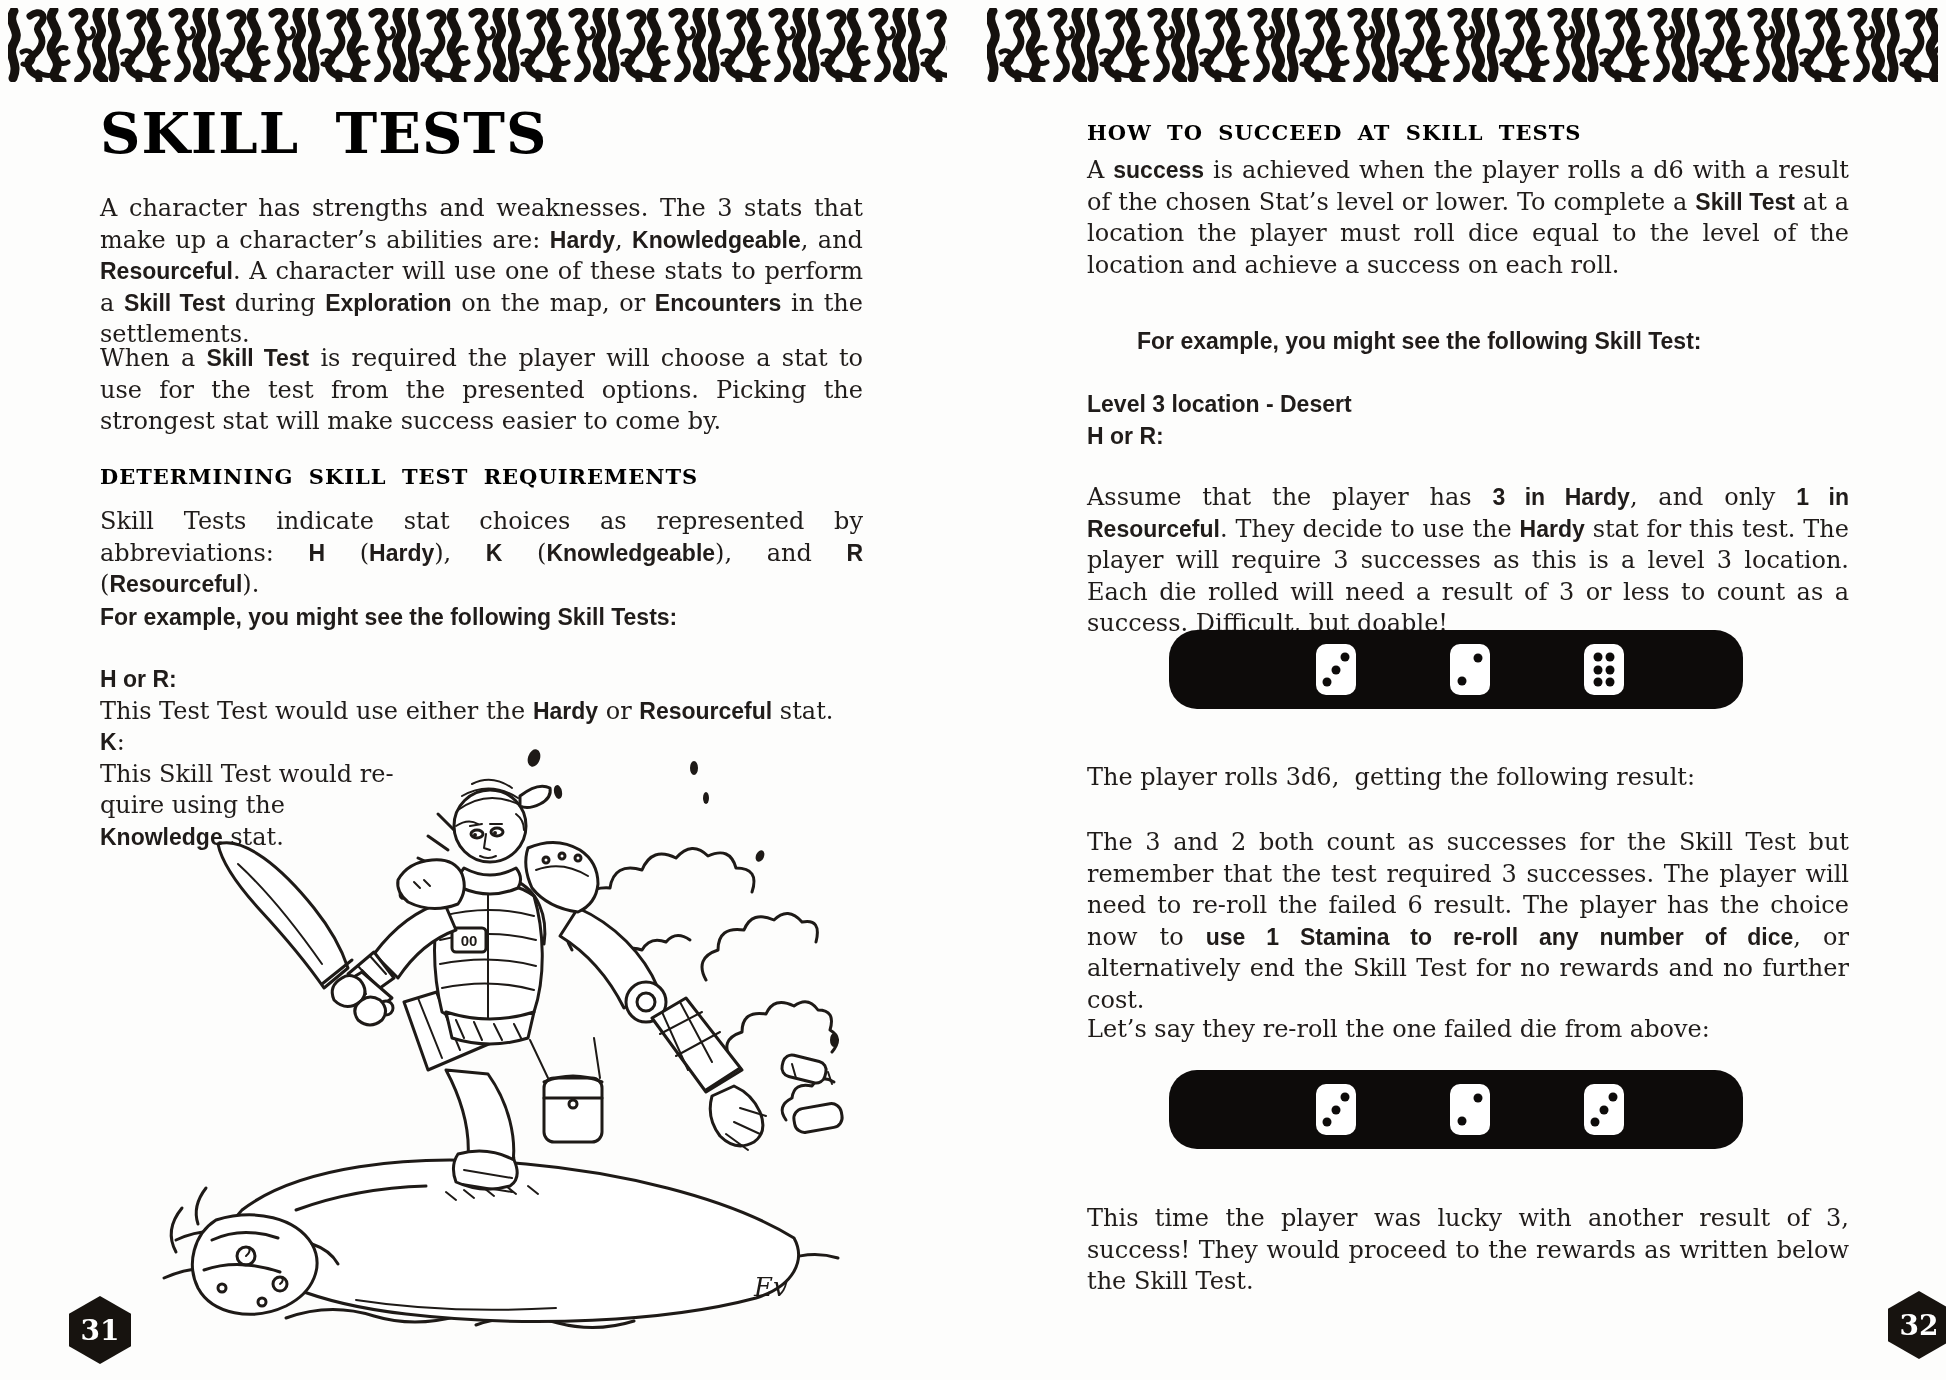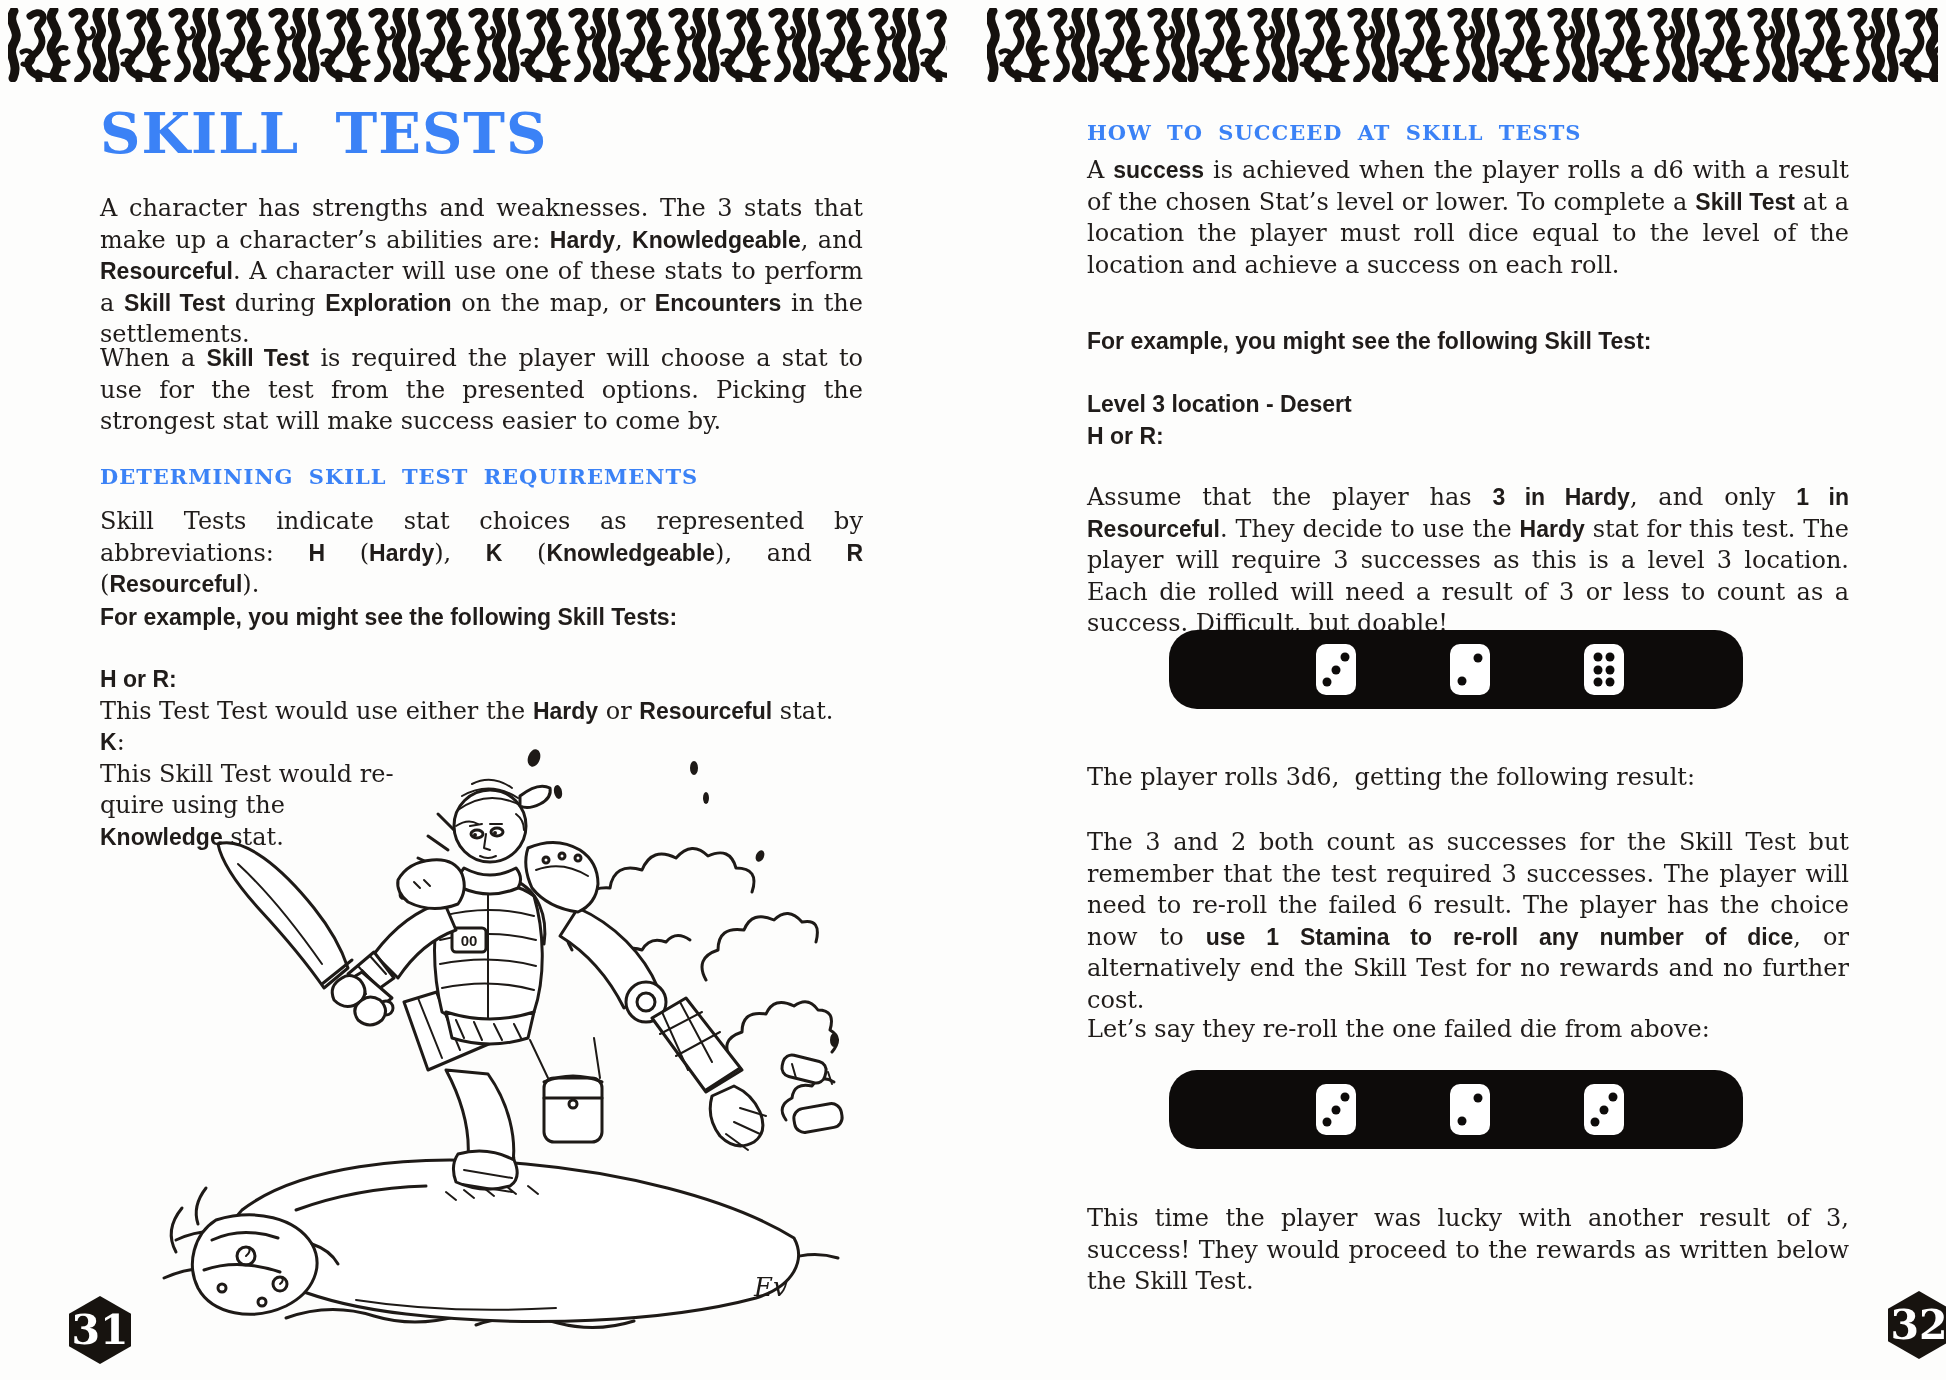--- a/index.html
+++ b/index.html
@@ -5,33 +5,33 @@
   html,body{margin:0;padding:0}
   body{
     position:relative;width:1946px;height:1380px;overflow:hidden;
     background:#fdfdfc;color:#201c1a;
     font-family:"DejaVu Serif",serif;
   }
   .abs{position:absolute}
   .body-text{font-size:24px;line-height:31.6px;text-align:justify;text-justify:inter-word}
   .line{font-size:24px;line-height:31.6px;text-align:left;white-space:pre-wrap}
   .b{font-family:"Liberation Sans",sans-serif;font-weight:700;font-size:23px}
-  .h-display{font-weight:700;color:#3b82f6;letter-spacing:1px;line-height:1.05}
+  .h-display{font-weight:700;color:#000000;letter-spacing:1px;line-height:1.05}
   .title{font-size:56px;word-spacing:16px}
   .h2{font-size:21px;word-spacing:7px}
   .border-strip{overflow:hidden}
   .dicebar{background:#0d0b0a;border-radius:28px;display:flex;align-items:center;justify-content:center}
   .dice-row{display:flex;gap:94px;transform:translateX(14px)}
   .die{width:40px;height:51px;background:#ffffff;border-radius:10px;position:relative}
   .pip{position:absolute;width:9px;height:9px;border-radius:50%;background:#0d0b0a;transform:translate(-50%,-50%)}
   .hex{
     width:62px;height:68px;background:#17130f;color:#fff;
     clip-path:polygon(50% 0,100% 26%,100% 74%,50% 100%,0 74%,0 26%);
     display:flex;align-items:center;justify-content:center;
-    font-family:"DejaVu Serif",serif;font-weight:700;font-size:41px;
+    font-family:"DejaVu Serif",serif;font-weight:700;font-size:28px;
   }
   svg text{font-family:"DejaVu Serif",serif}
 </style>
 </head>
 <body>
 
 <svg width="0" height="0" style="position:absolute">
   <defs>
     <pattern id="swirl" width="100" height="74" patternUnits="userSpaceOnUse">
       <g stroke="#15110e" fill="none" stroke-linecap="round" stroke-linejoin="round">
@@ -218,21 +218,21 @@
 </div>
 
 <div class="abs hex" style="left:69px;top:1296px">
   <span>31</span>
 </div>
 
 <div class="abs h-display h2" style="left:1087px;top:122px;width:800px">HOW TO SUCCEED AT SKILL TESTS</div>
 
 <div class="abs body-text" style="left:1087px;top:155px;width:762px"><span>A </span><span class="b">success</span><span> is achieved when the player rolls a d6 with a result of the chosen Stat’s level or lower. To complete a </span><span class="b">Skill Test</span><span> at a location the player must roll dice equal to the level of the location and achieve a success on each roll.</span></div>
 
-<div class="abs line" style="left:1087px;top:326px;width:762px"><span class="b">For example, you might see the following Skill Test:</span></div>
+<div class="abs line" style="left:1137px;top:326px;width:762px"><span class="b">For example, you might see the following Skill Test:</span></div>
 
 <div class="abs" style="left:1087px;top:389px;width:762px">
   <div class="line"><span class="b">Level 3 location - Desert</span></div>
   <div class="line"><span class="b">H or R:</span></div>
 </div>
 
 <div class="abs body-text" style="left:1087px;top:482px;width:762px"><span>Assume that the player has </span><span class="b">3 in Hardy</span><span>, and only </span><span class="b">1 in Resourceful</span><span>. They decide to use the </span><span class="b">Hardy</span><span> stat for this test. The player will require 3 successes as this is a level 3 location. Each die rolled will need a result of 3 or less to count as a success. Difficult, but doable!</span></div>
 
 <div class="abs dicebar" style="left:1169px;top:630px;width:574px;height:79px">
   <div class="dice-row">

